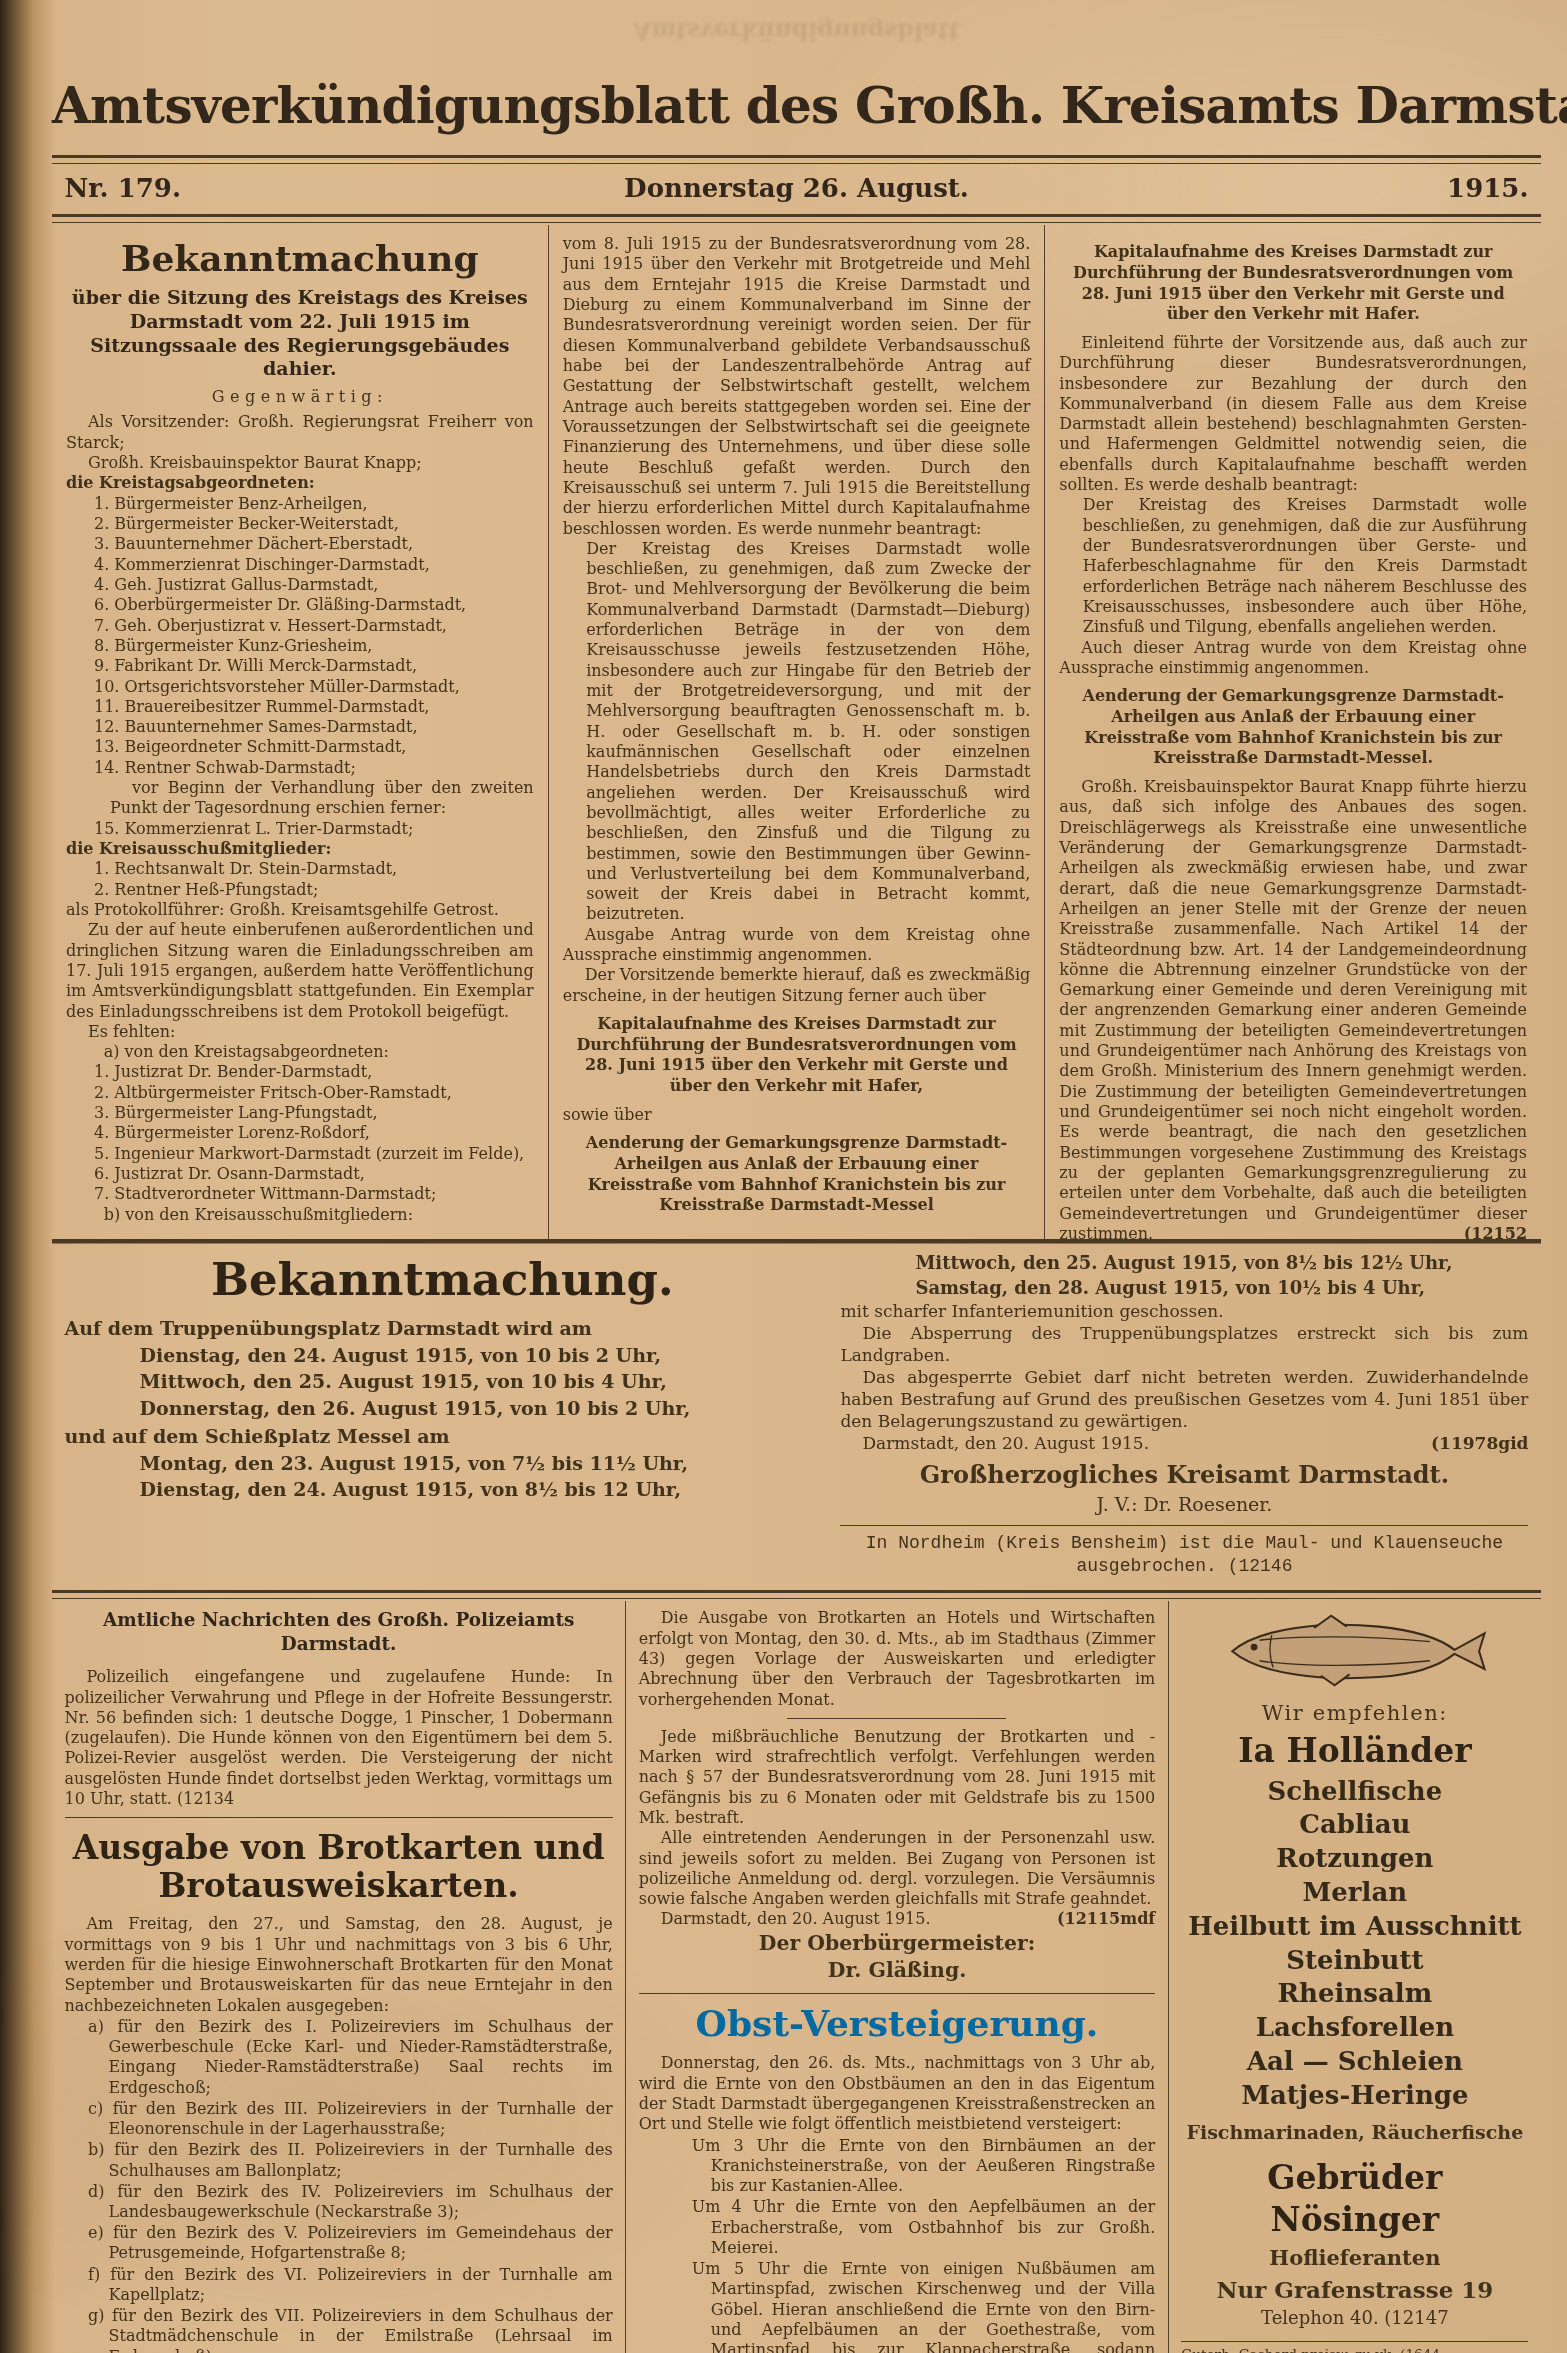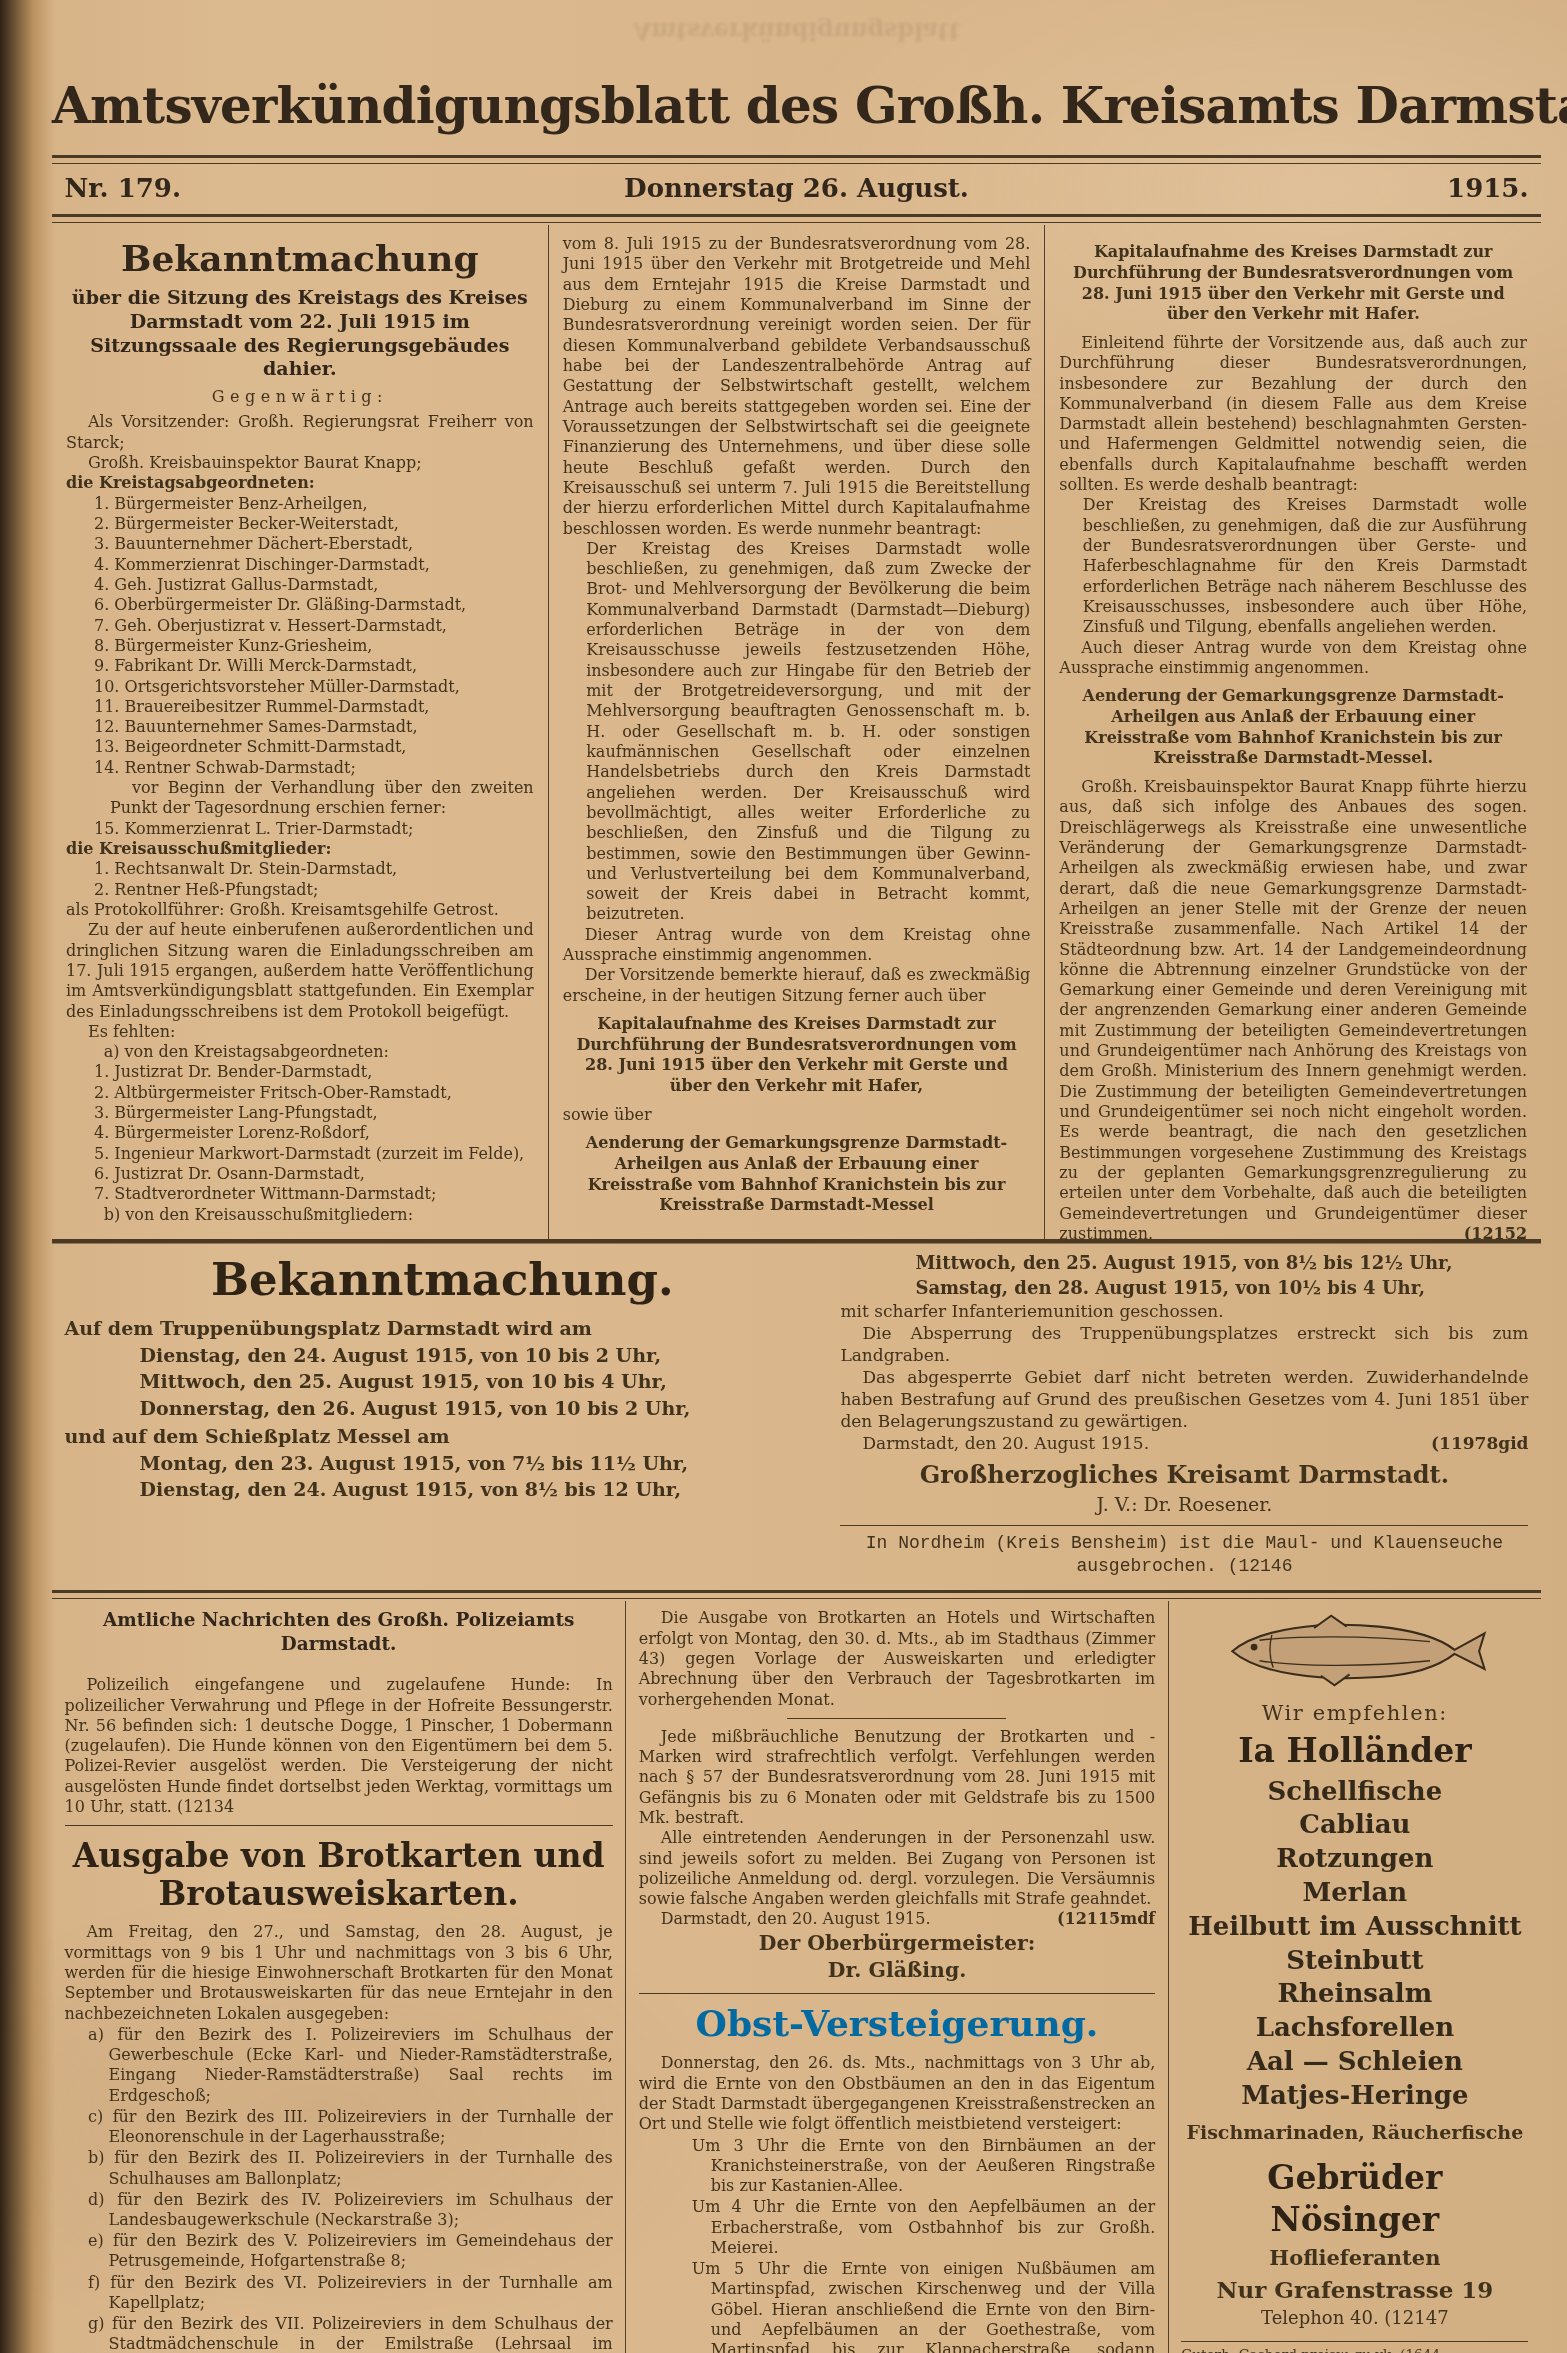--- a/index.html
+++ b/index.html
@@ -45,21 +45,21 @@
   .n2-org{text-align:center;font-weight:bold;font-size:24px;margin-top:4.7px;}
   .n2-sig{text-align:center;font-size:19px;margin-top:1.6px;}
   .nordheim{border-top:1.6px solid #4a3a24;margin-top:7.8px;padding:6.3px 0 1.6px;font-size:18px;text-align:center;font-family:Liberation Mono, monospace;}
   .notice2-bottomrule{height:5.5px;border-top:3.1px solid #4a3a24;border-bottom:1.6px solid #4a3a24;}
 
   .colsB{display:flex;flex:1;overflow:hidden;margin-top:1.6px;}
   .colB{padding:7.8px 12.5px 0;font-size:16px;line-height:1.27;text-align:justify;overflow:hidden;box-sizing:border-box;}
   .colB1{width:38.5%;}
   .colB2{width:36.5%;border-left:1.6px solid #51402a;border-right:1.6px solid #51402a;}
   .colB3{width:25%;}
-  .police-title{font-weight:bold;text-align:center;font-size:18.4px;margin-bottom:20px;color:#32271a;}
+  .police-title{font-weight:bold;text-align:center;font-size:18.4px;margin-bottom:12px;color:#32271a;}
   .bread-title{font-size:33px;font-weight:bold;text-align:center;line-height:1.15;margin:11px 0 9.4px;color:#2e2315;}
   .abc div{padding-left:44px;text-indent:-20.4px;margin:0.8px 0;}
   .sect-rule{border-top:1.6px solid #4a3a24;margin:7.8px 0;}
   .center-dash{width:219px;margin:7.8px auto;border-top:1.6px solid #4a3a24;}
   .sig-center{text-align:center;font-weight:bold;font-size:20.4px;line-height:1.35;}
   .obst-title{font-size:36px;font-weight:bold;text-align:center;margin:7.8px 0 6.3px;color:#0369a1;}
   .obst-items div{padding-left:72px;text-indent:-19px;margin:0.8px 0;}
 
   .fish-wrap{text-align:center;padding-top:4.7px;}
   .fish-lead{font-size:21px;letter-spacing:1.6px;margin:6.3px 0 3.1px;}
@@ -135,21 +135,21 @@
           <div>6. Justizrat Dr. Osann-Darmstadt,</div>
           <div>7. Stadtverordneter Wittmann-Darmstadt;</div>
         </div>
       <div class="p" style="padding-left:15.7px">b) von den Kreisausschußmitgliedern:</div>
 
     </section>
 
     <section class="col">
       <div class="p0">vom 8. Juli 1915 zu der Bundesratsverordnung vom 28. Juni 1915 über den Verkehr mit Brotgetreide und Mehl aus dem Erntejahr 1915 die Kreise Darmstadt und Dieburg zu einem Kommunalverband im Sinne der Bundesratsverordnung vereinigt worden seien. Der für diesen Kommunalverband gebildete Verbandsausschuß habe bei der Landeszentralbehörde Antrag auf Gestattung der Selbstwirtschaft gestellt, welchem Antrage auch bereits stattgegeben worden sei. Eine der Voraussetzungen der Selbstwirtschaft sei die geeignete Finanzierung des Unternehmens, und über diese solle heute Beschluß gefaßt werden. Durch den Kreisausschuß sei unterm 7. Juli 1915 die Bereitstellung der hierzu erforderlichen Mittel durch Kapitalaufnahme beschlossen worden. Es werde nunmehr beantragt:</div>
       <div class="indent-block">Der Kreistag des Kreises Darmstadt wolle beschließen, zu genehmigen, daß zum Zwecke der Brot- und Mehlversorgung der Bevölkerung die beim Kommunalverband Darmstadt (Darmstadt—Dieburg) erforderlichen Beträge in der von dem Kreisausschusse jeweils festzusetzenden Höhe, insbesondere auch zur Hingabe für den Betrieb der mit der Brotgetreideversorgung, und mit der Mehlversorgung beauftragten Genossenschaft m. b. H. oder Gesellschaft m. b. H. oder sonstigen kaufmännischen Gesellschaft oder einzelnen Handelsbetriebs durch den Kreis Darmstadt angeliehen werden. Der Kreisausschuß wird bevollmächtigt, alles weiter Erforderliche zu beschließen, den Zinsfuß und die Tilgung zu bestimmen, sowie den Bestimmungen über Gewinn- und Verlustverteilung bei dem Kommunalverband, soweit der Kreis dabei in Betracht kommt, beizutreten.</div>
-      <div class="p">Dieser Antrag wurde von dem Kreistag ohne Aussprache einstimmig angenommen.</div>
+      <div class="p">Ausgabe Antrag wurde von dem Kreistag ohne Aussprache einstimmig angenommen.</div>
       <div class="p">Der Vorsitzende bemerkte hierauf, daß es zweckmäßig erscheine, in der heutigen Sitzung ferner auch über</div>
       <div class="motion">Kapitalaufnahme des Kreises Darmstadt zur Durchführung der Bundesratsverordnungen vom 28. Juni 1915 über den Verkehr mit Gerste und über den Verkehr mit Hafer,</div>
       <div style="">sowie über</div>
       <div class="motion">Aenderung der Gemarkungsgrenze Darmstadt-Arheilgen aus Anlaß der Erbauung einer Kreisstraße vom Bahnhof Kranichstein bis zur Kreisstraße Darmstadt-Messel</div>
 
     </section>
 
     <section class="col">
       <div class="motion">Kapitalaufnahme des Kreises Darmstadt zur Durchführung der Bundesratsverordnungen vom 28. Juni 1915 über den Verkehr mit Gerste und über den Verkehr mit Hafer.</div>
       <div class="p">Einleitend führte der Vorsitzende aus, daß auch zur Durchführung dieser Bundesratsverordnungen, insbesondere zur Bezahlung der durch den Kommunalverband (in diesem Falle aus dem Kreise Darmstadt allein bestehend) beschlagnahmten Gersten- und Hafermengen Geldmittel notwendig seien, die ebenfalls durch Kapitalaufnahme beschafft werden sollten. Es werde deshalb beantragt:</div>

